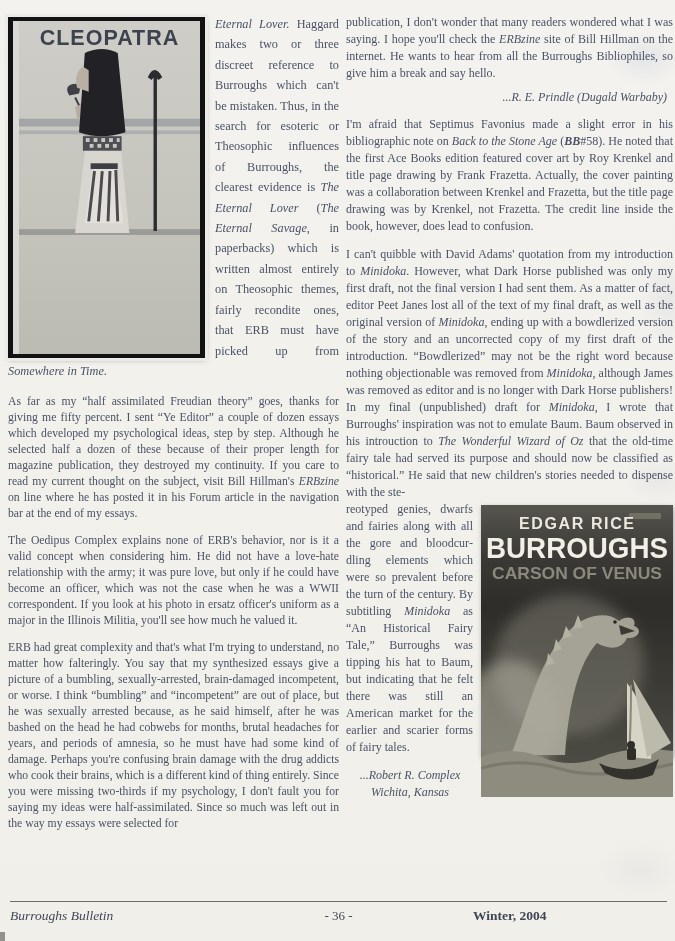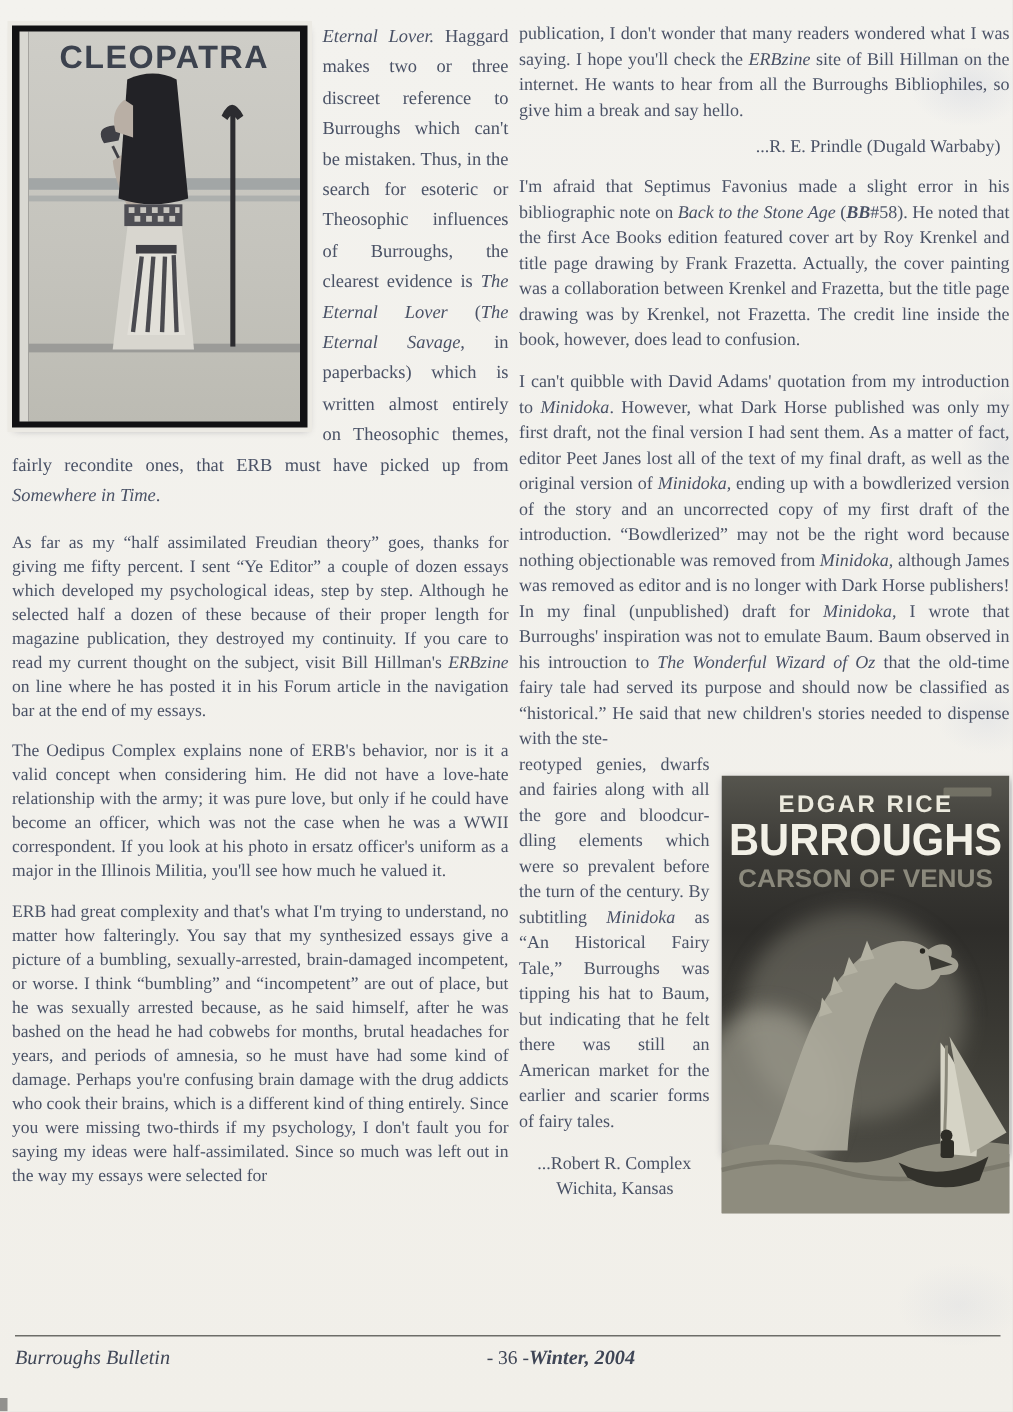--- a/index.html
+++ b/index.html
@@ -17,64 +17,64 @@
       radial-gradient(60px 40px at 640px 870px, rgba(168,178,205,.12), transparent 70%),
       linear-gradient(#f3f2ee,#f1efe9);
   }
   .columns{display:flex;gap:7px;padding:14px 2px 0 8px;}
   .col-left{flex:0 0 331px;width:331px;font-size:11.7px;line-height:16px;}
   .col-right{flex:0 0 327px;width:327px;font-size:12px;line-height:17px;}
   p{margin:0 0 11px;text-align:justify;}
   .p-wrap{font-size:12.3px;line-height:20.4px;margin-bottom:13px;}
   .it{font-style:italic;margin-top:10px;}
   .bd{font-weight:bold;}
-  .sig{text-align:right;padding-right:6px;margin:-4px 0 10px;}
+  .sig{font-style:italic;text-align:right;padding-right:6px;margin:-4px 0 10px;}
   .sig div{line-height:17px;}
   .sig2{width:128px;text-align:center;padding:0;margin:2px 0 0;}
   .sig2 div{line-height:17px;}
 
   
   .cleo-frame{
-    float:left;width:197px;height:268px;margin:3px 10px 2px 0;
+    float:left;width:197px;height:341px;margin:3px 10px 2px 0;
     background:#121214;padding:4px 5px;box-sizing:border-box;
     box-shadow:0 0 0 3px #eceae4, 1px 2px 5px rgba(40,40,60,.35);
   }
   .cleo-cover{
     width:100%;height:100%;box-sizing:border-box;
     background:linear-gradient(#cecdc7,#c4c3bc 60%,#bcbbb3);
     border-left:6px solid #d9d8d2;
     text-align:center;overflow:hidden;
   }
   .cleo-title{
     font-family:"Liberation Sans",sans-serif;font-weight:700;
     font-size:21.5px;letter-spacing:1px;color:#3c424e;margin-top:9px;
   }
   .cleo-author{
     font-family:"Liberation Sans",sans-serif;font-weight:700;
     font-size:11.5px;letter-spacing:1.6px;color:#434a57;margin-top:1px;
   }
 
   
   .carson-frame{
-    float:right;width:192px;height:252px;margin:16px 0 6px 8px;
+    float:right;width:192px;height:252px;margin:4px 0 6px 8px;
     box-shadow:1px 2px 5px rgba(40,40,60,.35);
   }
   .carson-frame svg{display:block;}
   .carson-frame text{font-family:"Liberation Sans",sans-serif;font-weight:700;}
 
   
   .footer{
-    position:absolute;left:10px;right:8px;bottom:28px;
+    position:absolute;left:10px;right:8px;bottom:17px;
     border-top:1.5px solid #6d6d68;
     padding-top:6px;display:flex;align-items:baseline;
     font-size:13.5px;color:#3f4656;
   }
   .footer .f-left{flex:1;text-align:left;font-style:italic;}
   .footer .f-center{flex:0 0 auto;text-align:center;font-size:13px;}
-  .footer .f-right{flex:1;text-align:left;font-style:italic;font-weight:700;}
+  .footer .f-right{flex:1;text-align:center;font-weight:700;}
   .corner-mark{position:absolute;left:0;bottom:0;width:5px;height:9px;background:#6a6a66;opacity:.7;}
 </style>
 </head>
 <body>
 
 <div class="page">
 
   <div class="columns">
 
     <div class="col-left">

